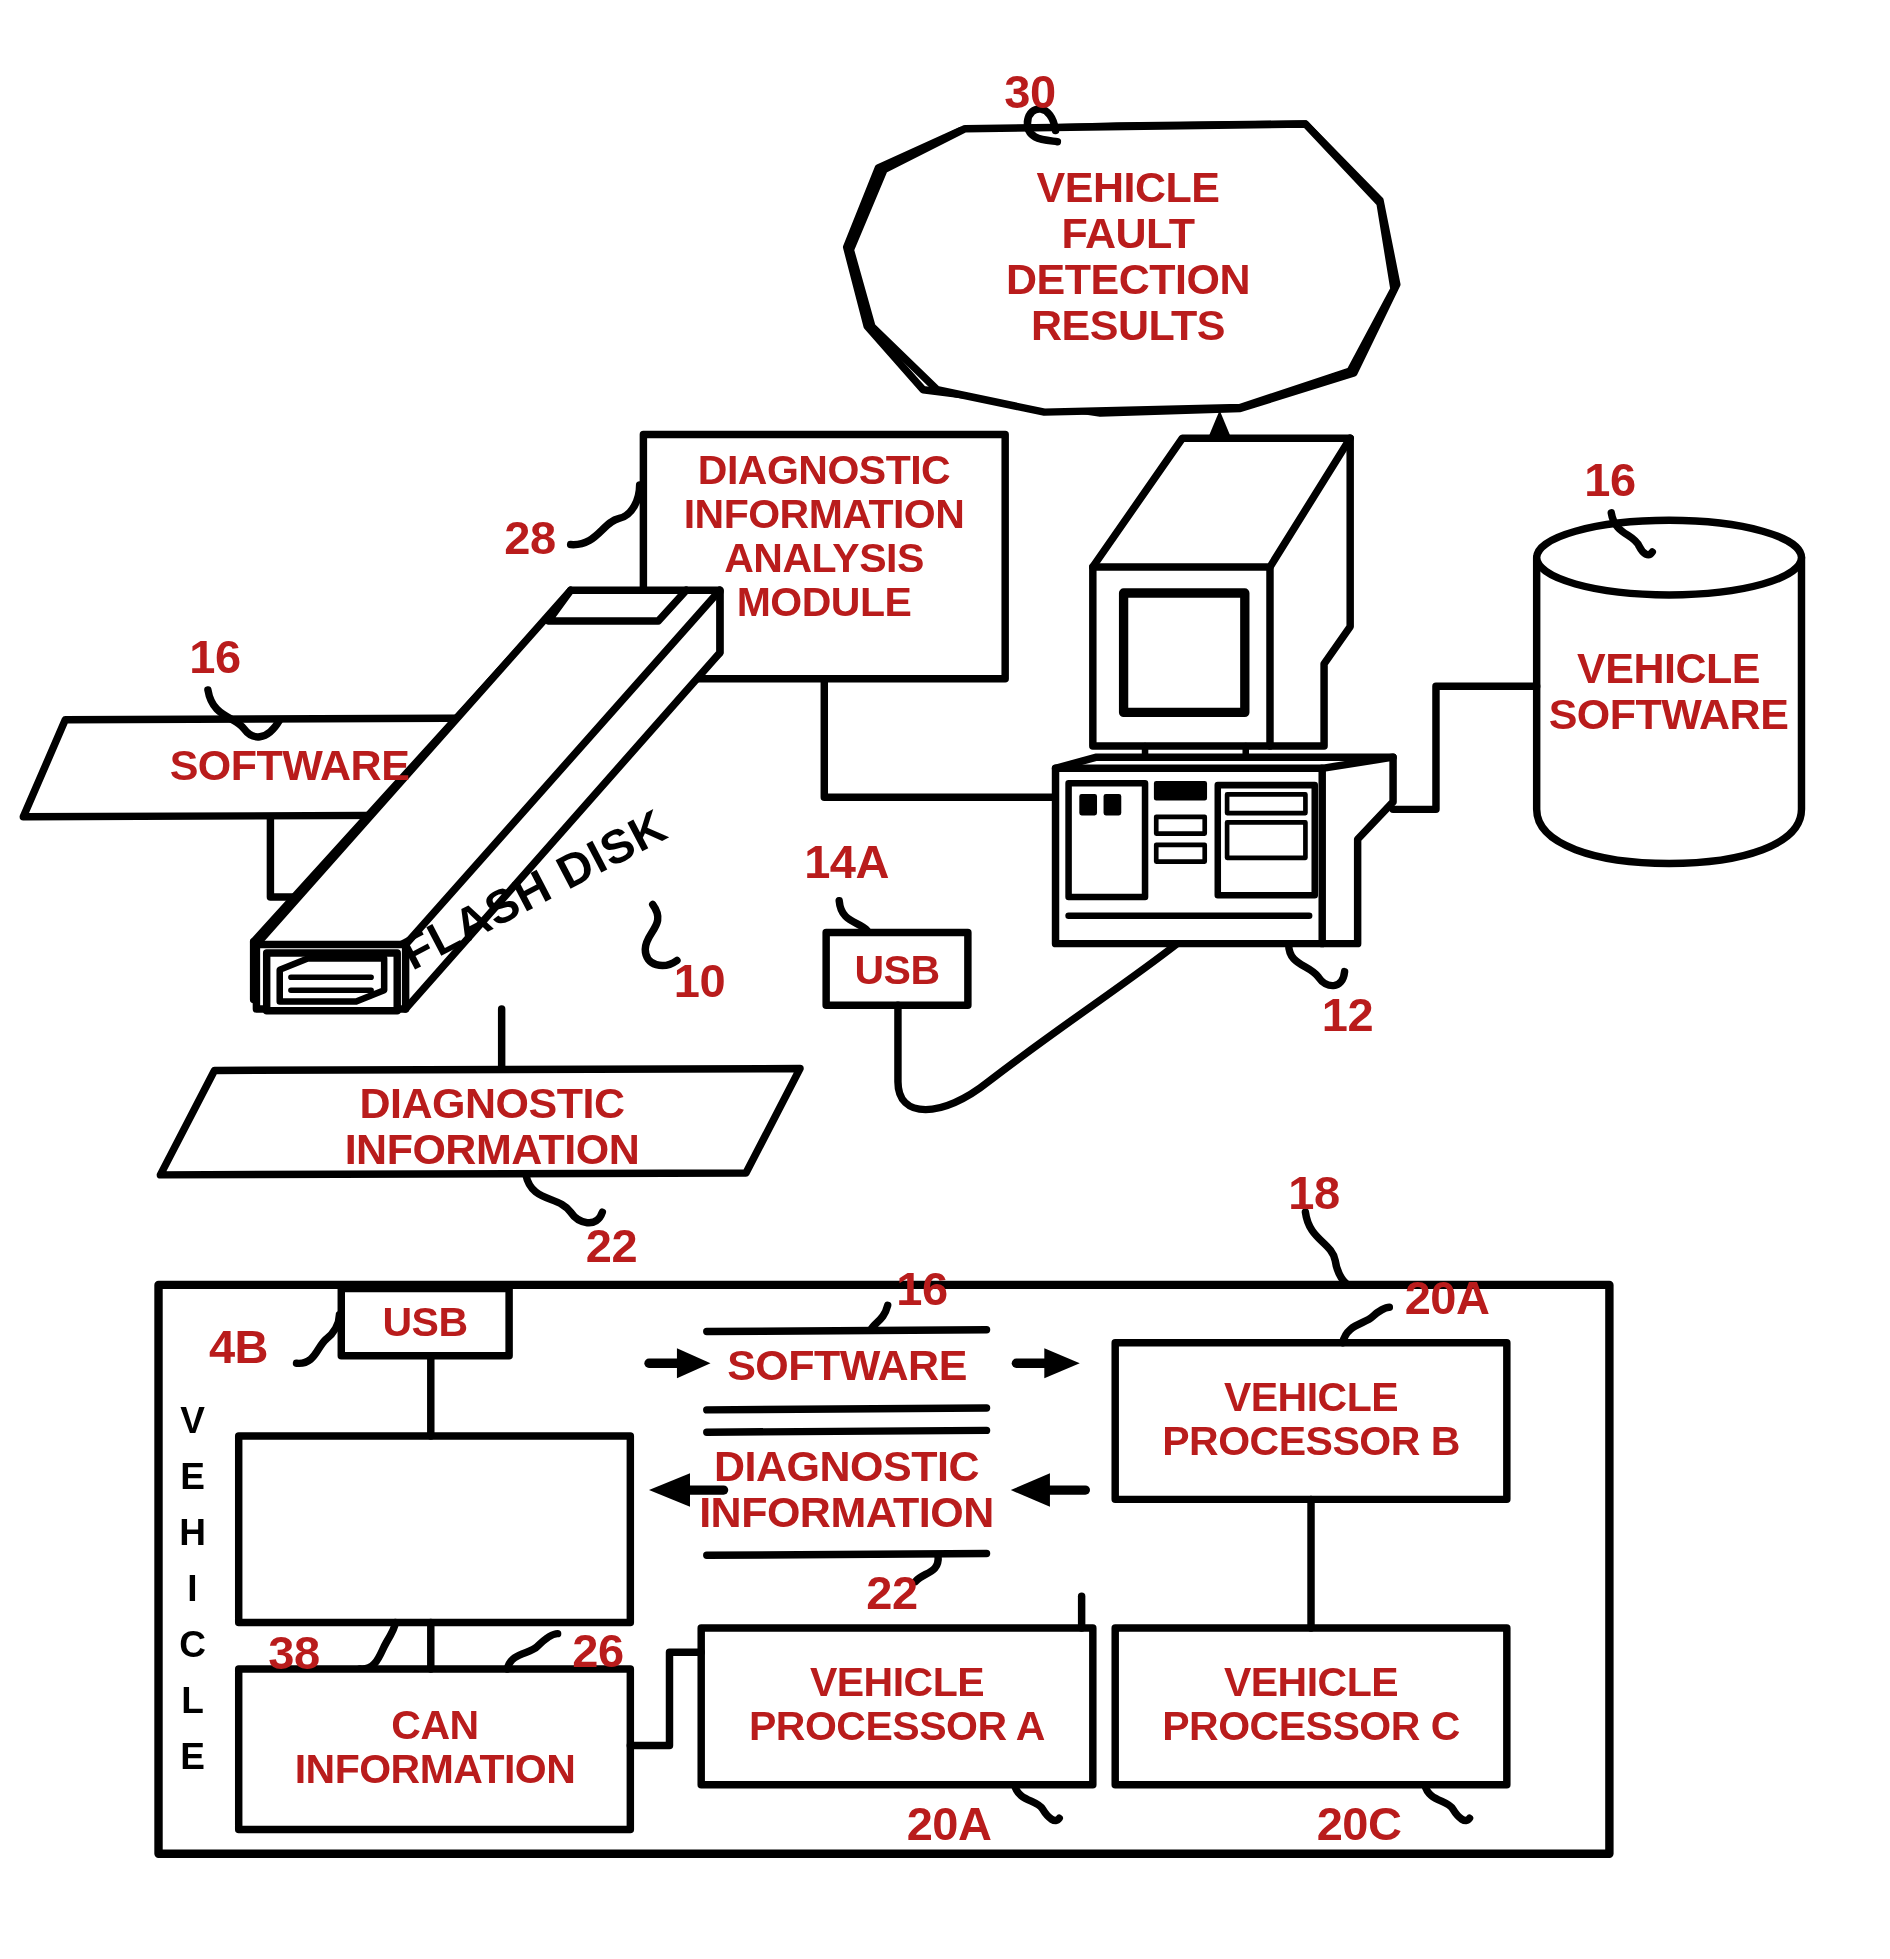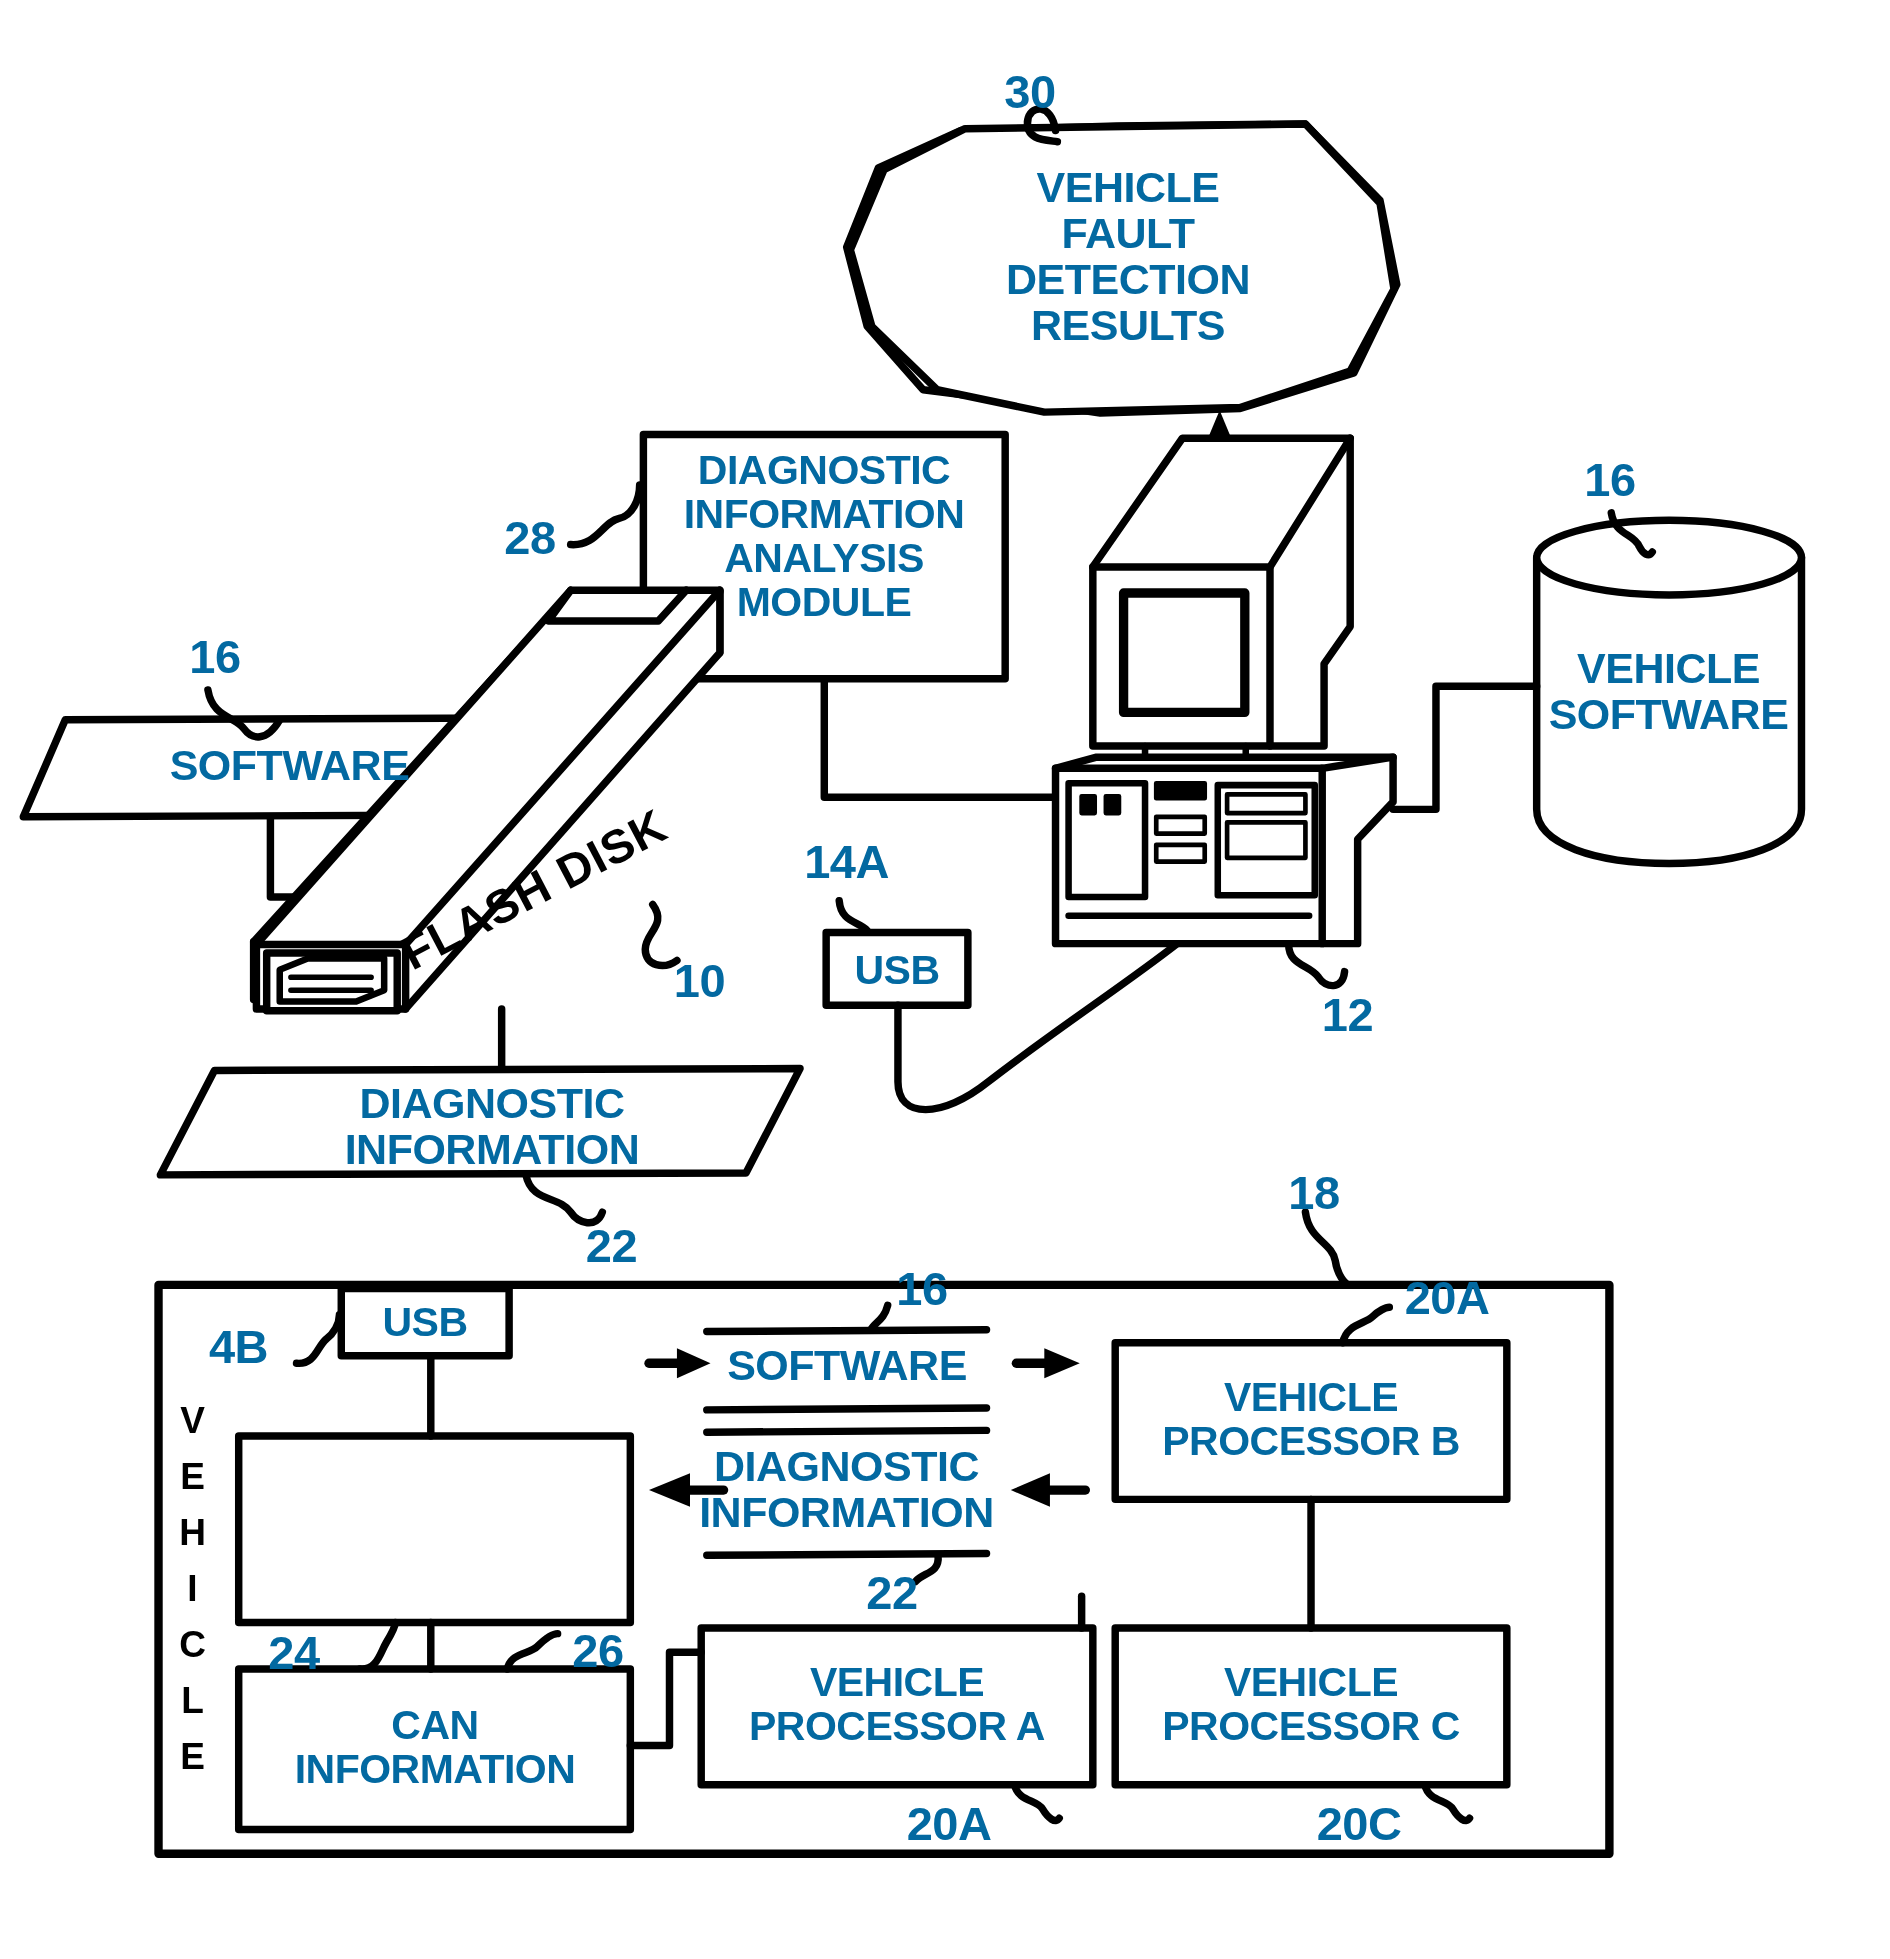--- a/index.html
+++ b/index.html
@@ -23,21 +23,21 @@
     position: absolute;
     left: 0;
     top: 0;
     width: 1891px;
     height: 1960px;
   }
   .lbl {
     position: absolute;
     font-family: "Liberation Sans", sans-serif;
     font-weight: bold;
-    color: #0369a1;
+    color: #b91c1c;
     text-align: center;
     line-height: 1.07;
     white-space: pre;
     letter-spacing: -0.5px;
   }
   .ref {
     font-size: 47px;
     font-weight: bold;
   }
   .boxtext {
@@ -248,21 +248,21 @@
   <div class="vert-letter" style="left:172px; top:1456px;">E</div>
   <div class="vert-letter" style="left:172px; top:1512px;">H</div>
   <div class="vert-letter" style="left:172px; top:1568px;">I</div>
   <div class="vert-letter" style="left:172px; top:1624px;">C</div>
   <div class="vert-letter" style="left:172px; top:1680px;">L</div>
   <div class="vert-letter" style="left:172px; top:1736px;">E</div>
 
   <div class="lbl boxtext" style="left:341px; top:1301px; width:168px;">USB</div>
   <div class="lbl ref" style="left:173px; top:1322px; width:131px;">4B</div>
 
-  <div class="lbl ref" style="left:252px; top:1628px; width:84px;">24</div>
+  <div class="lbl ref" style="left:252px; top:1628px; width:84px;">38</div>
 
   <div class="lbl boxtext" style="left:239px; top:1704px; width:392px;">CAN
 INFORMATION</div>
   <div class="lbl ref" style="left:556px; top:1626px; width:84px;">26</div>
 
   <div class="lbl bigtext" style="left:707px; top:1342px; width:280px;">SOFTWARE</div>
   <div class="lbl ref" style="left:880px; top:1264px; width:84px;">16</div>
   <div class="lbl bigtext" style="left:686px; top:1443px; width:321px;">DIAGNOSTIC
 INFORMATION</div>
   <div class="lbl ref" style="left:850px; top:1568px; width:84px;">22</div>

